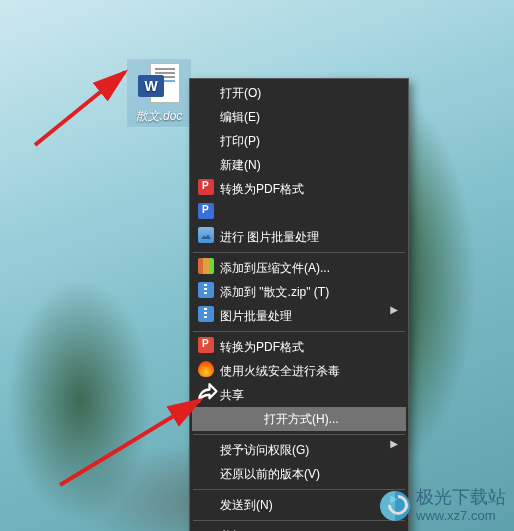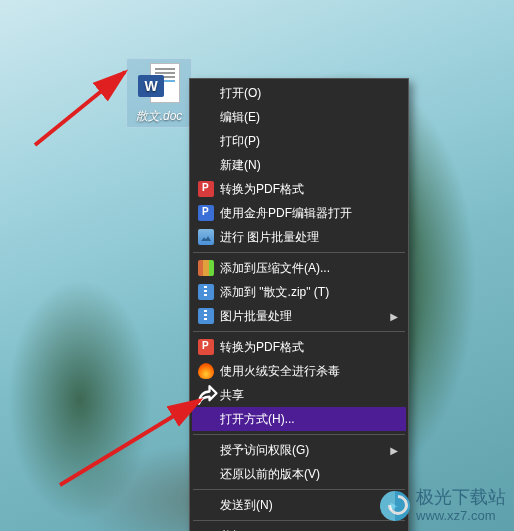--- a/index.html
+++ b/index.html
@@ -96,28 +96,28 @@
     left: 189px;
     width: 220px;
     background: #2b2b2b;
     border: 1px solid #555;
     box-shadow: 4px 4px 8px rgba(0,0,0,0.4);
     color: #fff;
     padding: 2px;
   }
   .menu-item {
     display: flex;
-    align-items: center;
     height: 24px;
     padding: 0 8px 0 0;
     cursor: default;
     white-space: nowrap;
   }
   .menu-item:hover, .menu-item.highlighted {
-    background: #4c1d95;
+    background: #737373;
+    padding-left: 44px;
   }
   .menu-icon {
     width: 28px;
     height: 20px;
     display: flex;
     align-items: center;
     justify-content: center;
     flex-shrink: 0;
   }
   .menu-label {
@@ -228,21 +228,20 @@
       <span class="menu-icon">
         <span class="ico ico-pdf-red"></span>
       </span>
       <span class="menu-label">转换为PDF格式</span>
       <span class="menu-sub"></span>
     </div>
     <div class="menu-item">
       <span class="menu-icon">
         <span class="ico ico-pdf-blue"></span>
       </span>
-      <span class="menu-label">使用金舟PDF编辑器打开</span>
       <span class="menu-sub"></span>
     </div>
     <div class="menu-item">
       <span class="menu-icon">
         <span class="ico ico-img"></span>
       </span>
       <span class="menu-label">进行 图片批量处理</span>
       <span class="menu-sub"></span>
     </div>
     <div class="separator"></div>

